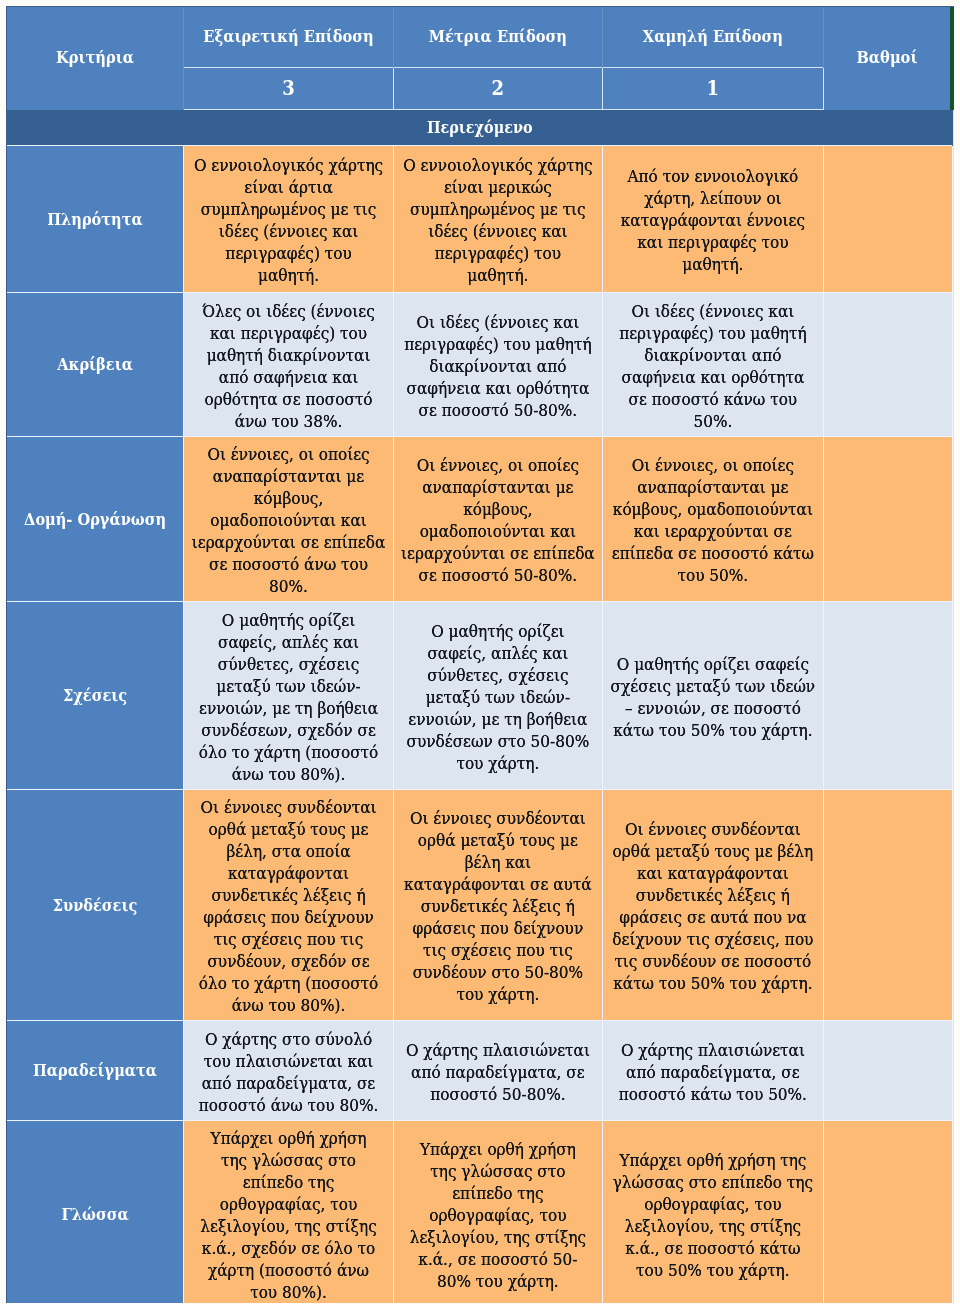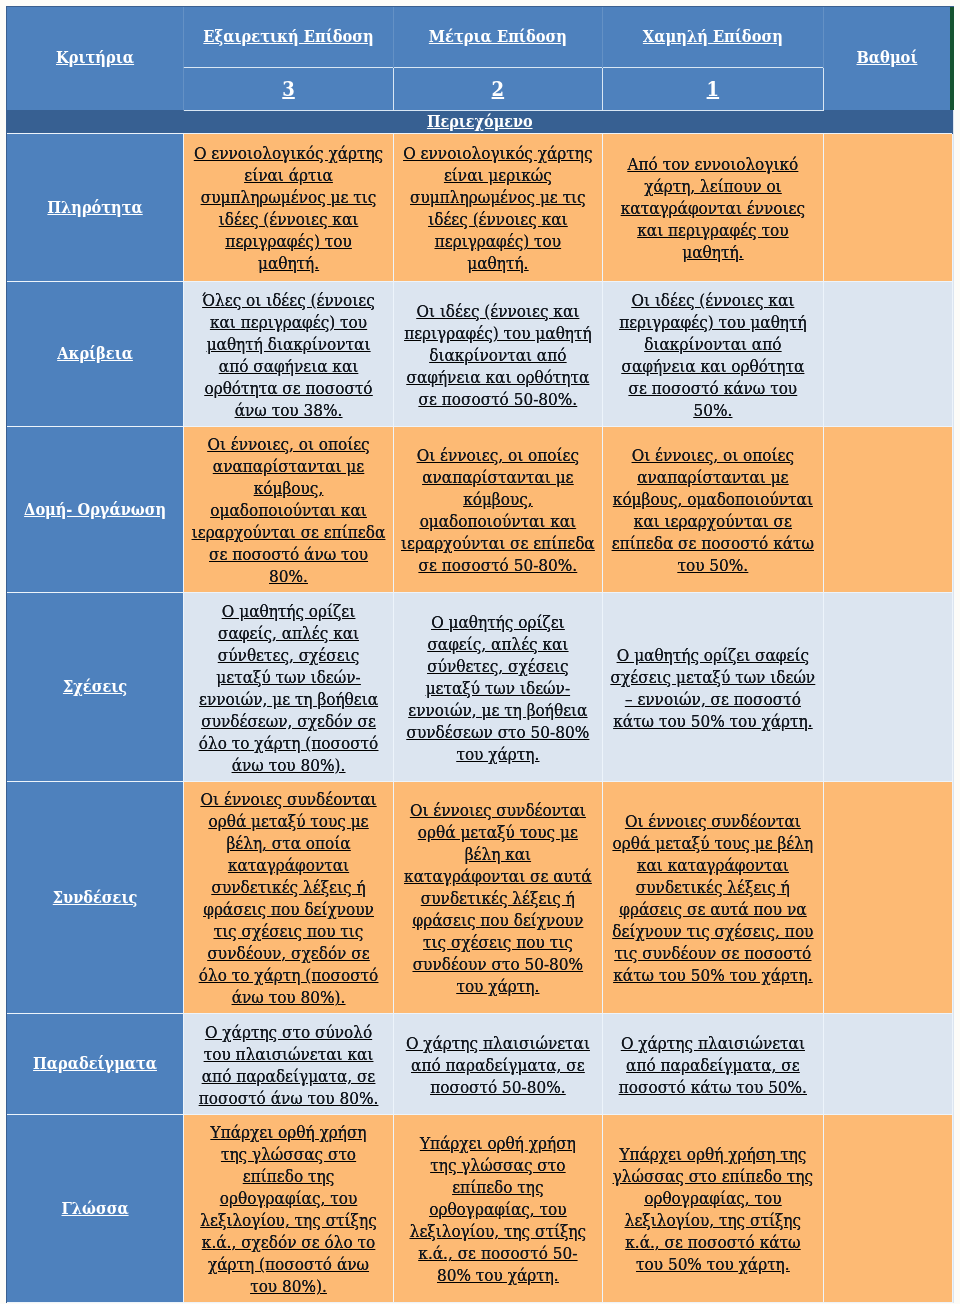--- a/index.html
+++ b/index.html
@@ -21,21 +21,21 @@
     border-top: 1px solid #3A5F8F;
     border-left: 1px solid #3A5F8F;
     background: #DCE5F0;
     overflow: hidden;
   }
   table.rubric {
     width: 100%; height: 100%;
     border-collapse: collapse;
     table-layout: fixed;
   }
-  table.rubric td { padding: 0; vertical-align: middle; text-align: center; text-decoration: underline; }
+  table.rubric td { padding: 0; vertical-align: middle; text-align: center; }
 
   .hdr {
     background: #4E81BD; color: #FFFFFF;
     font-weight: bold; font-size: 16.3px; line-height: 1.15;
     border-right: 1px solid rgba(255,255,255,0.13);
   }
   .hdr-last { border-right: 6px solid #14532d; }
   .band td { border-right: 1px solid #3A5F8F; }
   .scorecell {
     background: #4E81BD; color: #FFFFFF;
@@ -81,21 +81,21 @@
     <td class="hdr">Εξαιρετική Επίδοση</td>
     <td class="hdr">Μέτρια Επίδοση</td>
     <td class="hdr">Χαμηλή Επίδοση</td>
     <td class="hdr hdr-last" rowspan="2">Βαθμοί</td>
   </tr>
   <tr style="height:42.4px">
     <td class="scorecell">3</td>
     <td class="scorecell">2</td>
     <td class="scorecell">1</td>
   </tr>
-  <tr class="band" style="height:23px">
+  <tr class="band" style="height:36px">
     <td colspan="5">Περιεχόμενο</td>
   </tr>
   <tr class="row-dark" style="height:147px">
     <td class="crit-cell">Πληρότητα</td>
     <td class="body-cell">
             <div class="txt" style="width:191px">Ο εννοιολογικός χάρτης είναι άρτια συμπληρωμένος με τις ιδέες (έννοιες και περιγραφές) του μαθητή.</div>
           </td>
     <td class="body-cell">
             <div class="txt" style="width:191px">Ο εννοιολογικός χάρτης είναι μερικώς συμπληρωμένος με τις ιδέες (έννοιες και περιγραφές) του μαθητή.</div>
           </td>

